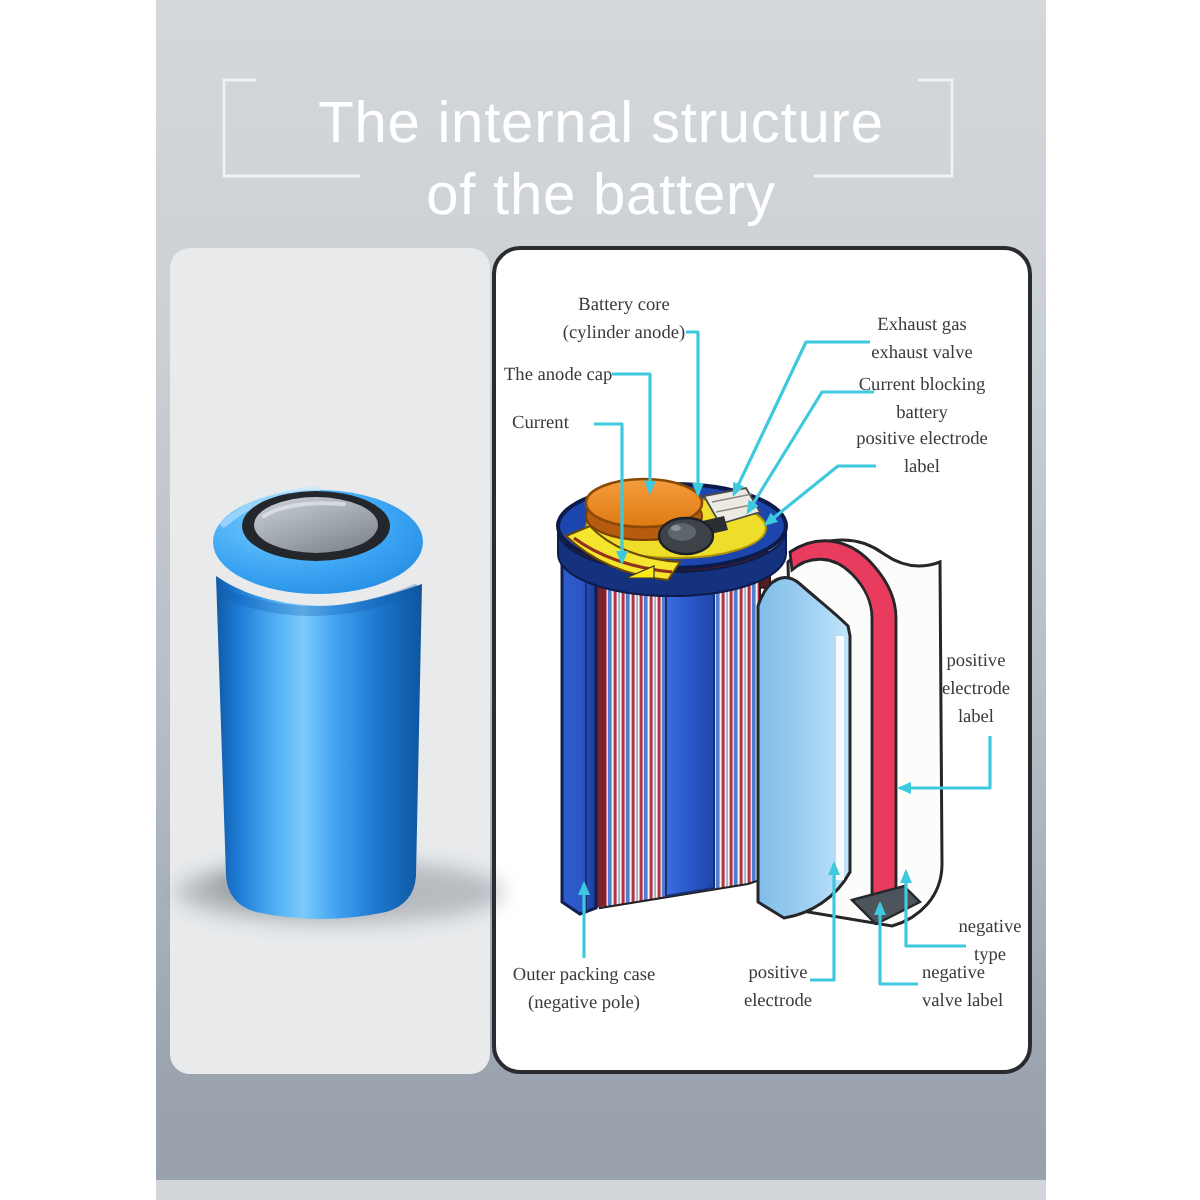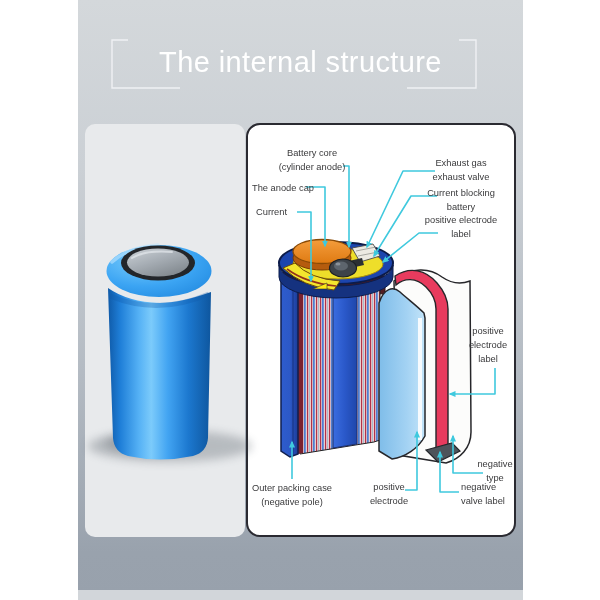--- a/index.html
+++ b/index.html
@@ -26,32 +26,33 @@
     background:#e8eaec;border-radius:10px;
   }
   .diagram-panel{
     position:absolute;left:246px;top:123px;width:270px;height:414px;
     box-sizing:border-box;background:#ffffff;
     border:2px solid #2a2a31;border-radius:14px;
   }
   svg.art{position:absolute;left:0;top:0;width:600px;height:600px;pointer-events:none;}
   .lbl{
     position:absolute;font-size:9.3px;line-height:14px;color:#3a3a3c;
-    font-family:Liberation Sans, sans-serif;white-space:nowrap;
+    font-family:Liberation Serif, serif;white-space:nowrap;
   }
   .center{text-align:center;}
 </style>
 </head>
 <body>
 
 <div class="band"></div>
 <div class="band-strip"></div>
 
 <div class="title">
   <div>The internal structure</div>
+  <div>of the battery</div>
 </div>
 
 <div class="photo-card"></div>
 <div class="diagram-panel"></div>
 
 <svg class="art" viewBox="0 0 600 600">
   <defs>
     <filter id="b6" x="-50%" y="-50%" width="200%" height="200%">
         <feGaussianBlur stdDeviation="5"></feGaussianBlur>
       </filter>

